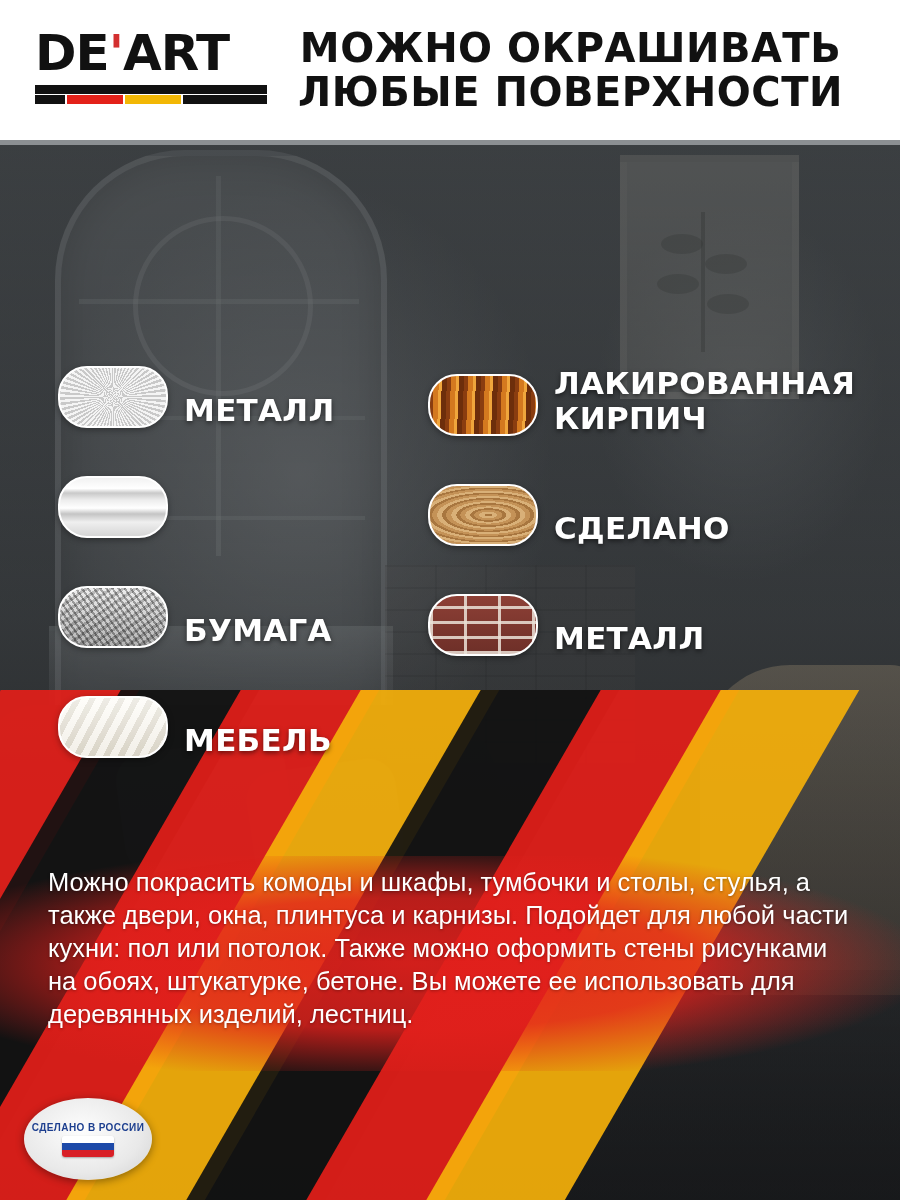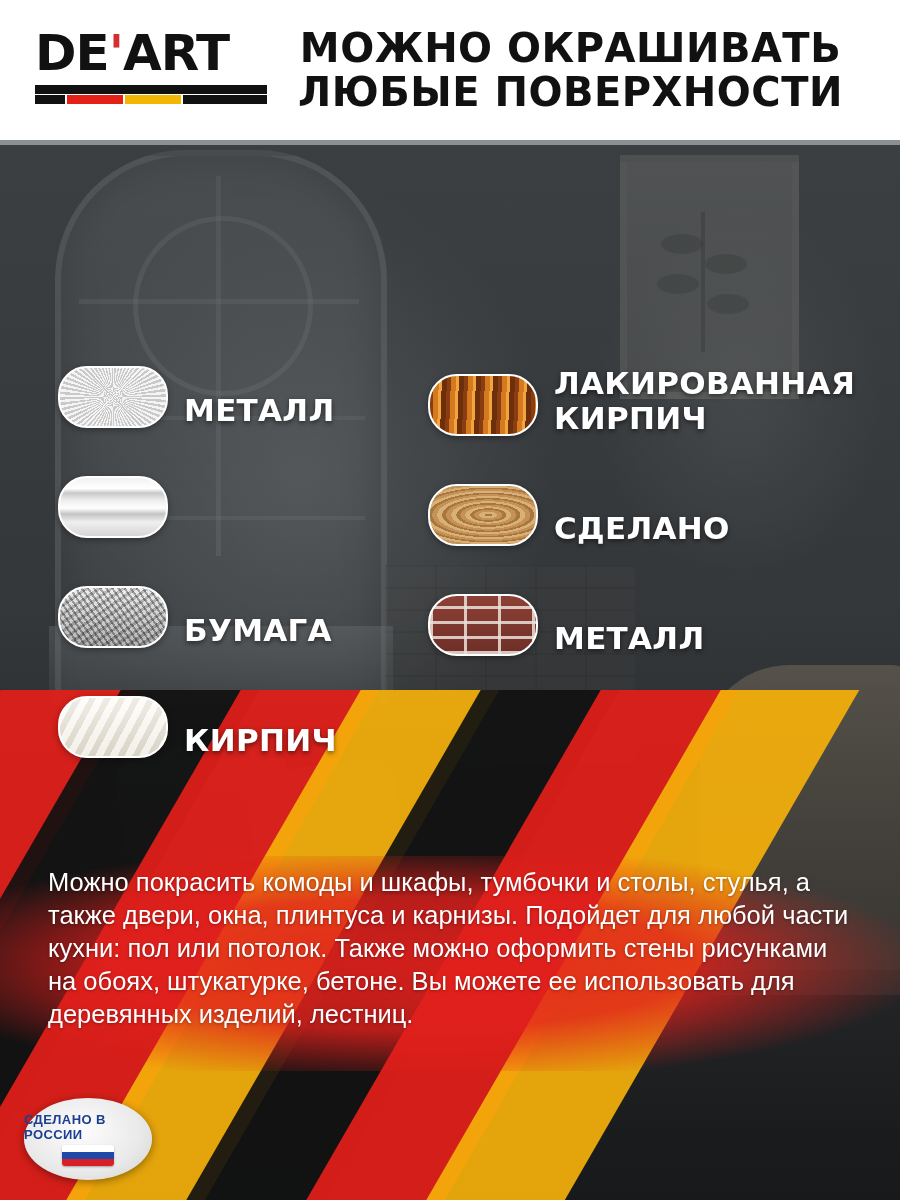--- a/index.html
+++ b/index.html
@@ -346,21 +346,21 @@
     background: radial-gradient(ellipse at 45% 40%, #fdfdfd 0%, #e9e9e9 60%, #cfcfcf 100%);
     box-shadow: 0 2px 8px rgba(0,0,0,0.4);
     z-index: 30;
     display: flex;
     flex-direction: column;
     align-items: center;
     justify-content: center;
   }
   .badge-text {
     font-family: "Liberation Sans", sans-serif;
-    font-size: 13px;
+    font-size: 10px;
     font-weight: bold;
     color: #1d3f8f;
     letter-spacing: 0.4px;
     margin-bottom: 3px;
   }
   .flag {
     width: 52px;
     height: 21px;
     border-radius: 3px;
     overflow: hidden;
@@ -438,21 +438,21 @@
       </div>
       <div class="mat-row">
         <div class="swatch sw-plastic"></div>
       </div>
       <div class="mat-row">
         <div class="swatch sw-concrete"></div>
         <div class="mat-label">БУМАГА</div>
       </div>
       <div class="mat-row">
         <div class="swatch sw-paper"></div>
-        <div class="mat-label">КИРПИЧ</div>
+        <div class="mat-label">МЕБЕЛЬ</div>
       </div>
     </div>
 
     <div class="mat-col mat-col-right">
       <div class="mat-row">
         <div class="swatch sw-lacquer"></div>
         <div class="mat-label">ЛАКИРОВАННАЯ КИРПИЧ</div>
       </div>
       <div class="mat-row">
         <div class="swatch sw-wood"></div>

